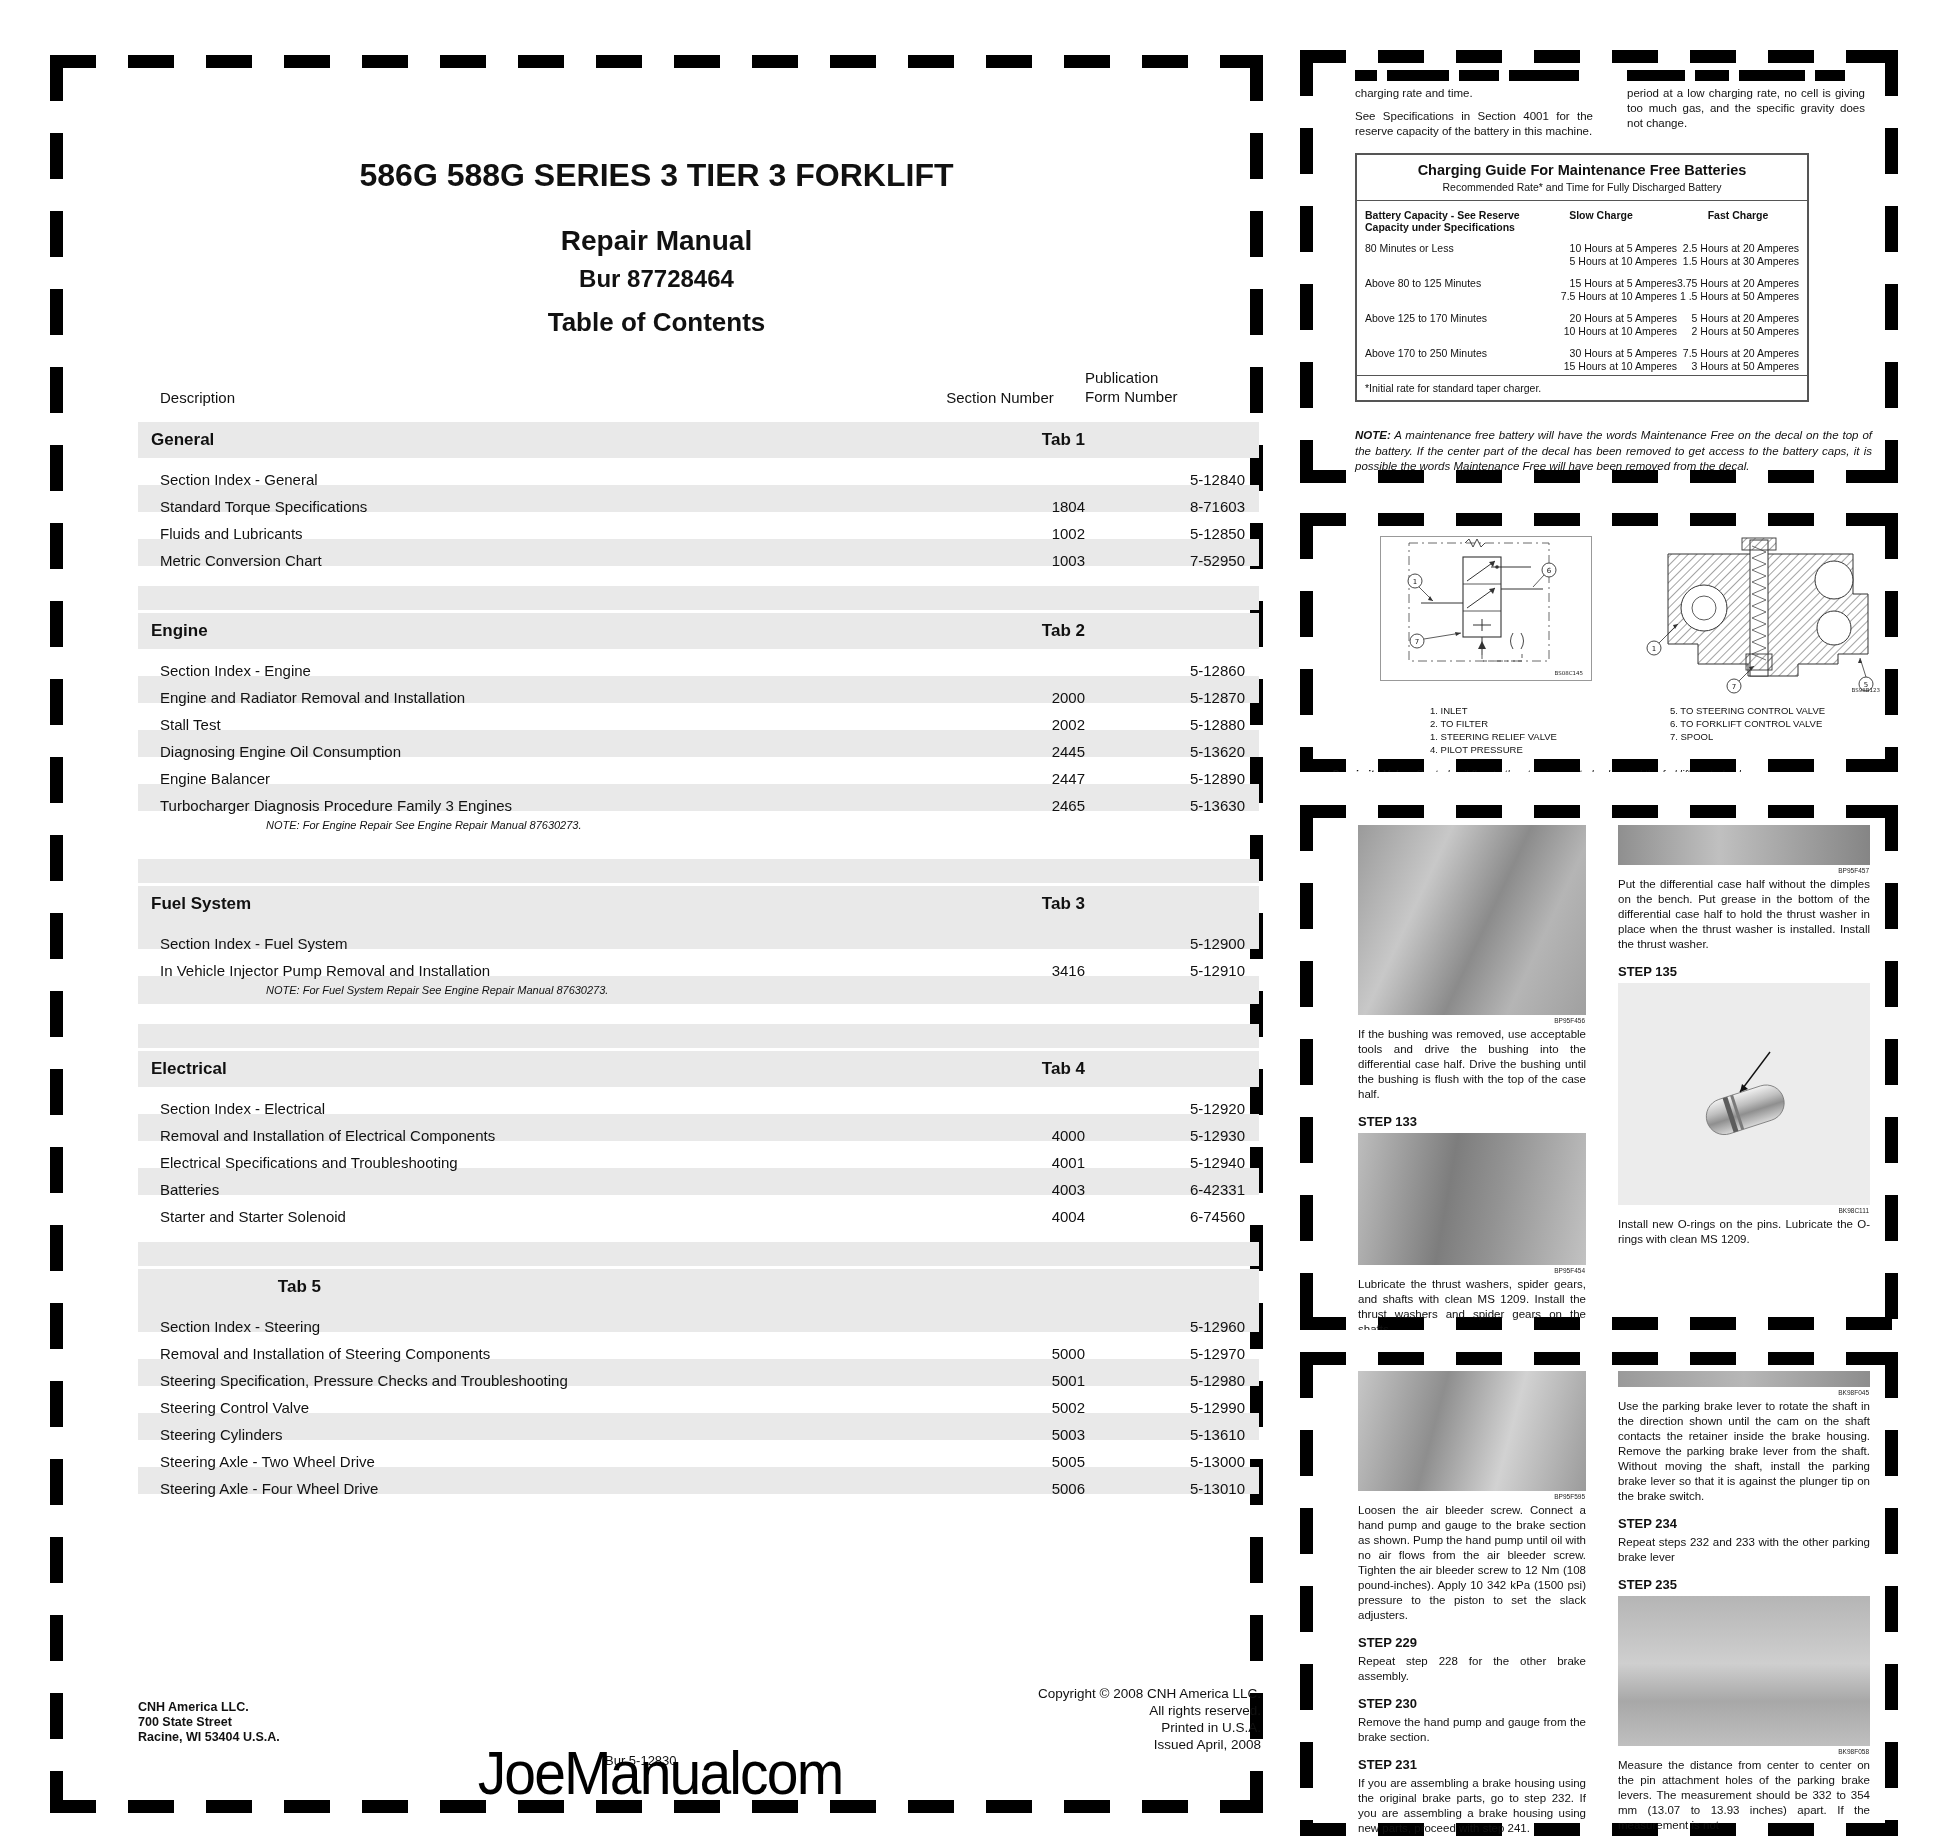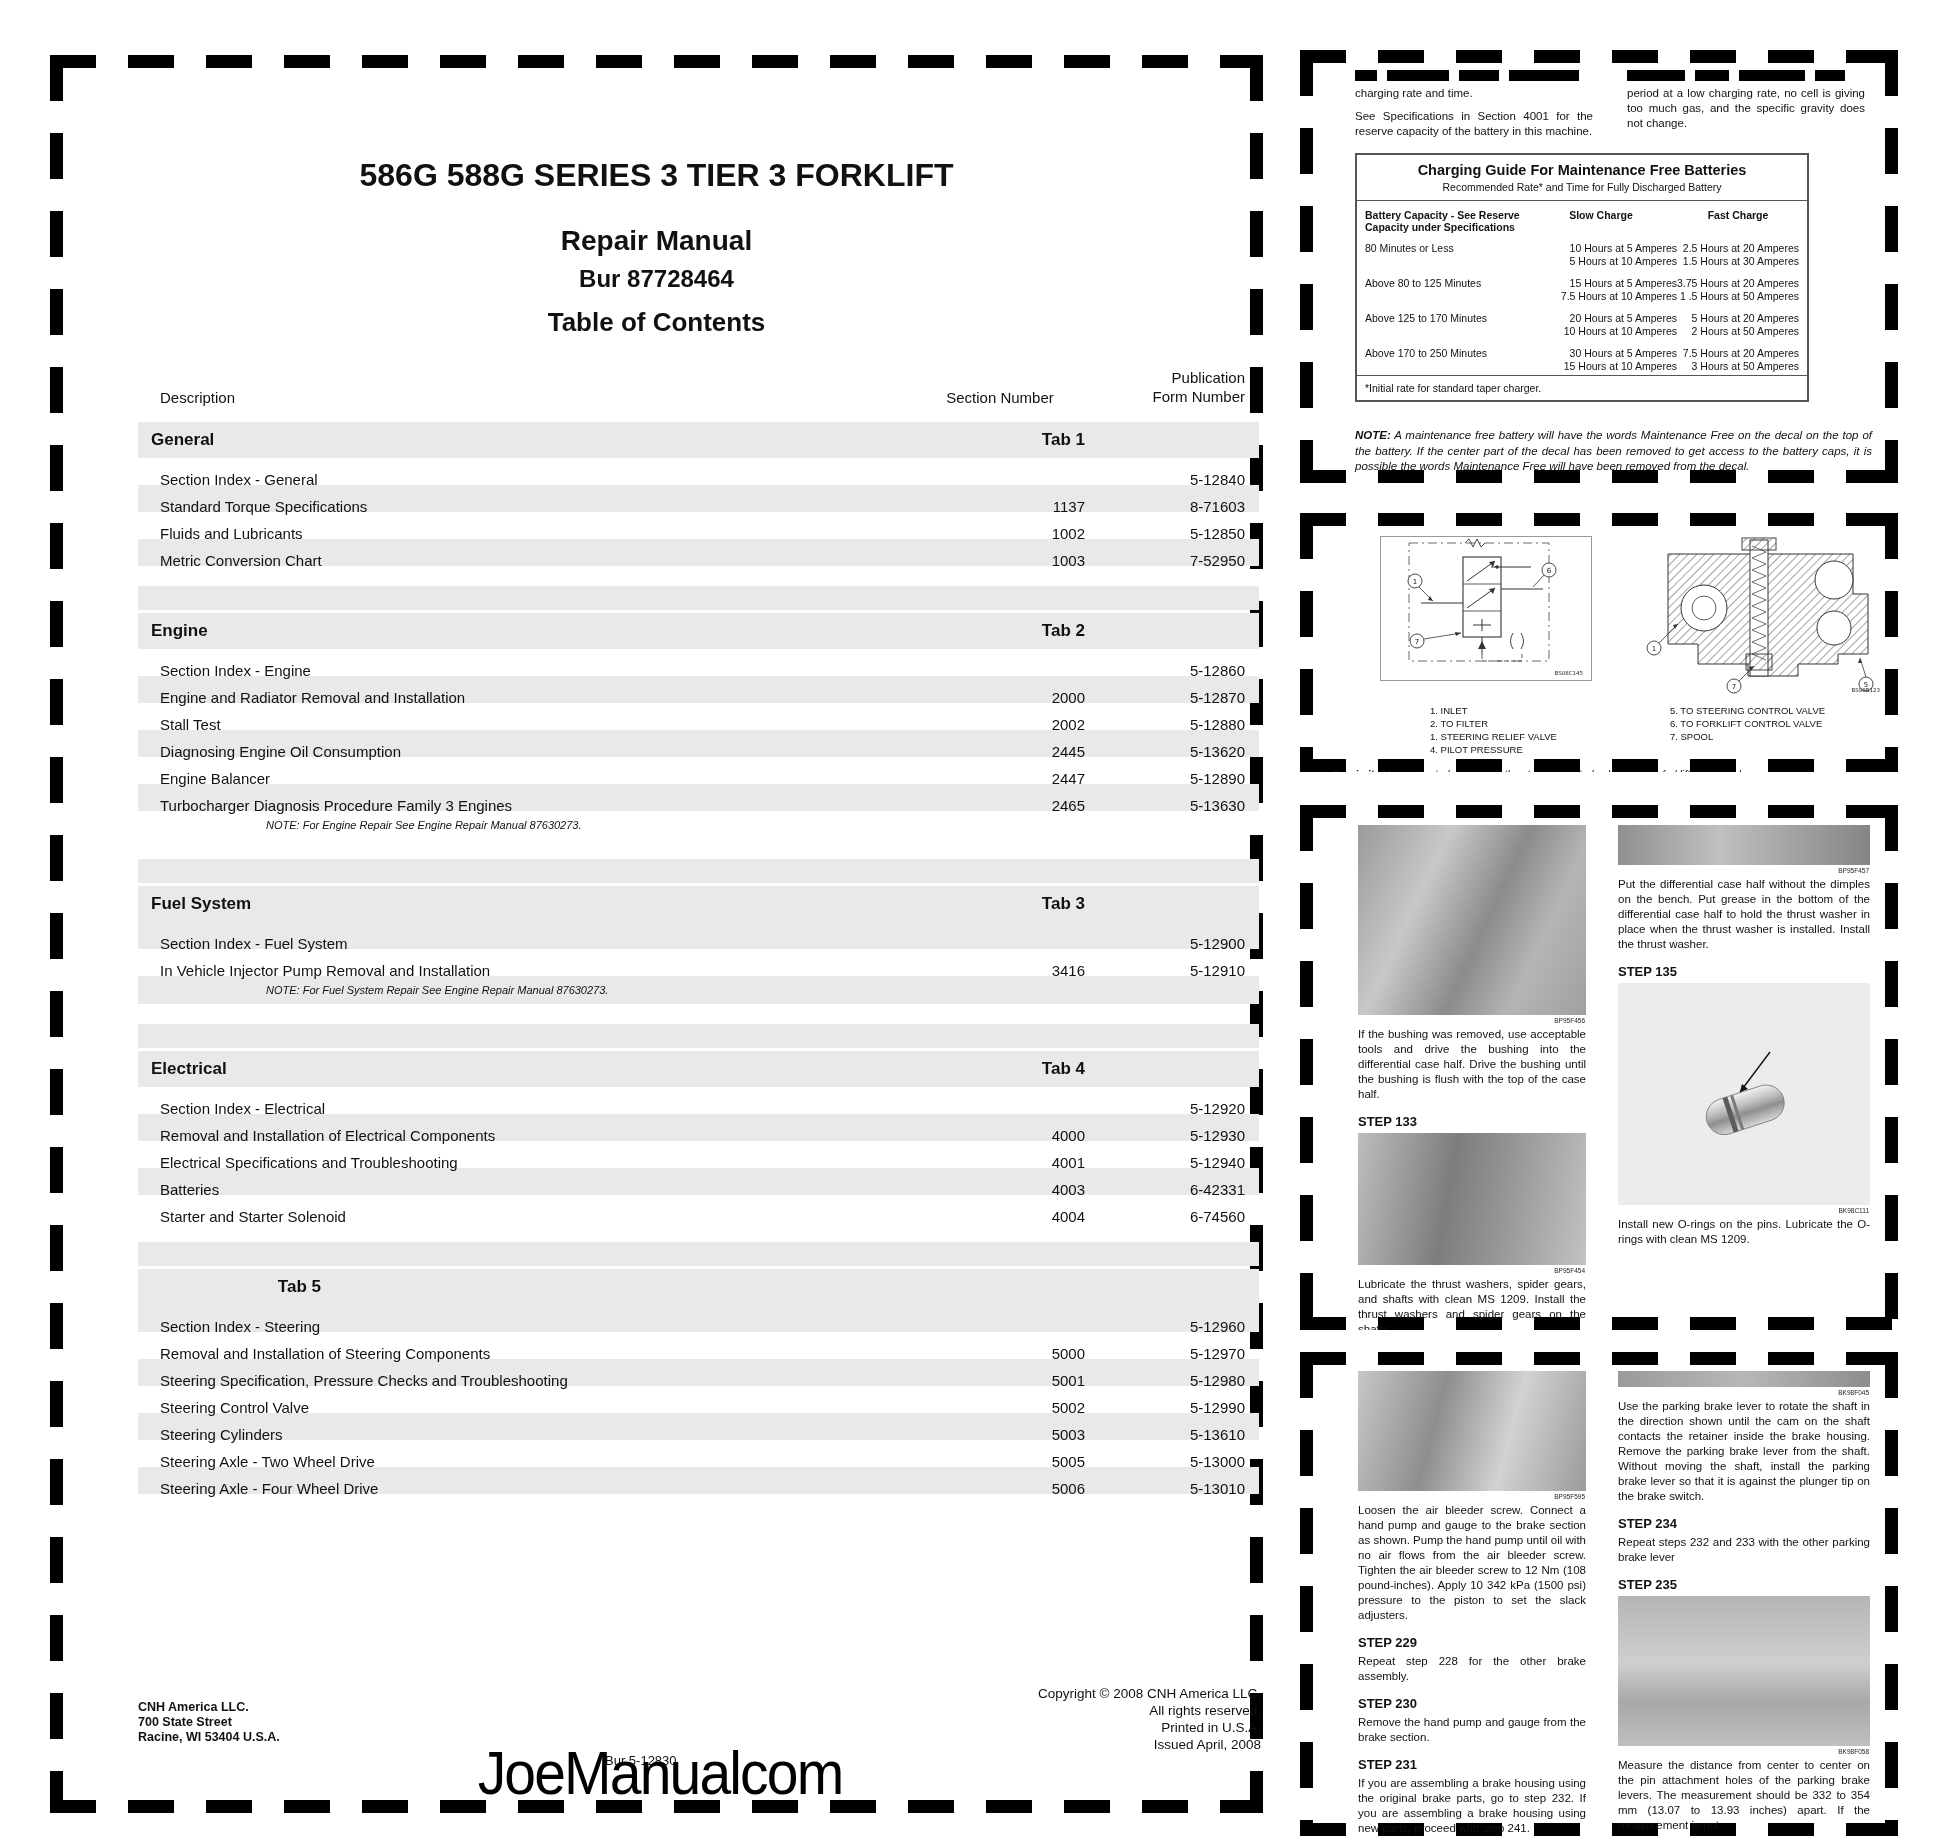--- a/index.html
+++ b/index.html
@@ -20,21 +20,21 @@
   .title-block { text-align:center; margin-top:103px; font-weight:bold; }
   .title-l1 { font-size:32px; line-height:34px; }
   .title-l2 { font-size:28px; line-height:30px; margin-top:34px; }
   .title-l3 { font-size:24px; line-height:26px; margin-top:10px; }
   .title-l4 { font-size:26px; line-height:28px; margin-top:16px; }
 
   .toc-wrap { margin:32px 5px 0 88px; width:1121px; }
   .toc-head { display:flex; align-items:flex-end; padding:0 14px 6px 22px; font-size:15px; }
   .toc-head .desc { flex:1; }
   .toc-head .sec { width:170px; text-align:center; }
-  .toc-head .pub { width:160px; text-align:right; line-height:19px; }
+  .toc-head .pub { width:160px; text-align:left; line-height:19px; }
 
   .toc-body { margin-top:10px; font-size:15px; }
   .toc-band { background:#e9e9e9; height:36px; display:flex; align-items:center; font-weight:bold; font-size:17px; padding:0 14px 0 13px; }
   .toc-band .desc { flex:1; }
   .toc-band .sec { width:170px; text-align:right; }
   .toc-band .pub { width:160px; }
   .toc-preband { background:#e9e9e9; height:24px; margin:20px 0 3px 0; }
   .toc-row { display:flex; align-items:center; height:27px; padding:16px 14px 0 22px; }
   .toc-row.shaded { background:#e9e9e9; }
   .toc-row .desc { flex:1; }
@@ -125,21 +125,21 @@
             <span class="sec">Tab 1</span>
             <span class="pub"></span>
           </div>
           <div class="toc-row">
             <span class="desc">Section Index - General</span>
             <span class="sec"></span>
             <span class="pub">5-12840</span>
           </div>
           <div class="toc-row shaded">
             <span class="desc">Standard Torque Specifications</span>
-            <span class="sec">1137</span>
+            <span class="sec">1804</span>
             <span class="pub">8-71603</span>
           </div>
           <div class="toc-row">
             <span class="desc">Fluids and Lubricants</span>
             <span class="sec">1002</span>
             <span class="pub">5-12850</span>
           </div>
           <div class="toc-row shaded">
             <span class="desc">Metric Conversion Chart</span>
             <span class="sec">1003</span>

